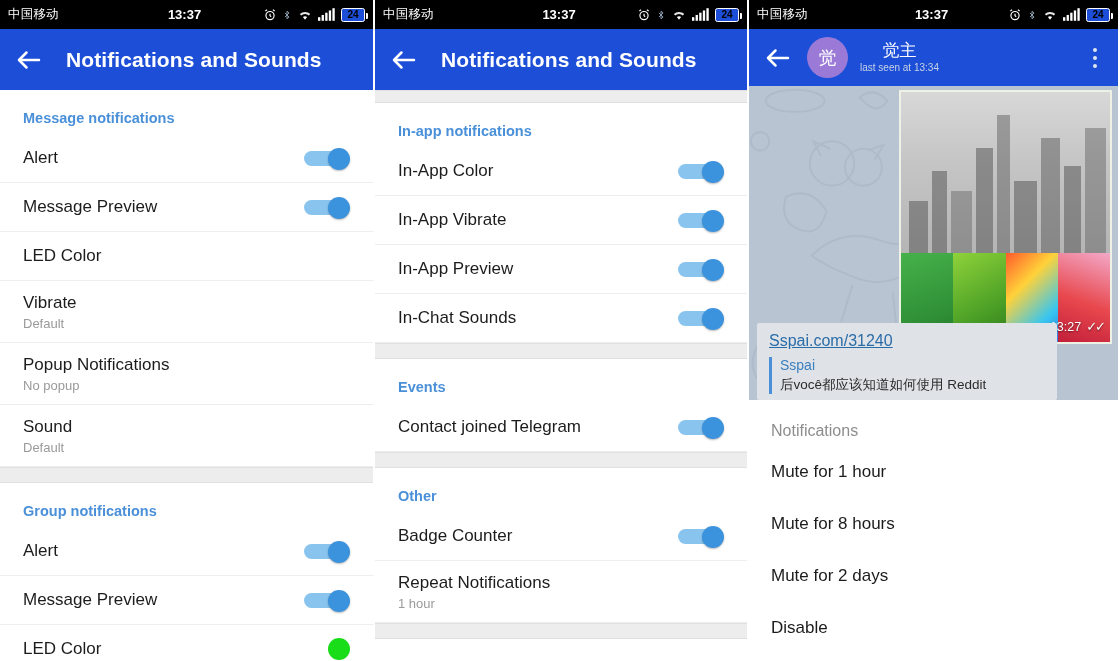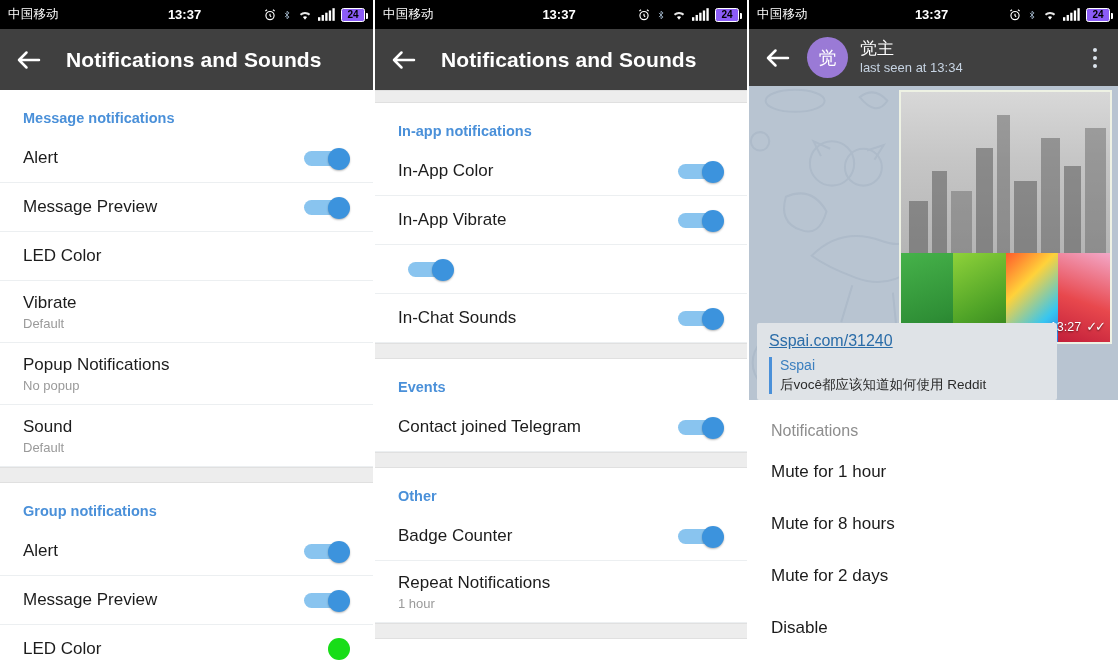--- a/index.html
+++ b/index.html
@@ -46,58 +46,59 @@
     display: flex; align-items: center; gap: 5px;
     position: relative; z-index: 2;
   }
   .sb-icon { display: block; }
   .battery {
     display: inline-flex; align-items: center; justify-content: center;
     min-width: 24px; height: 14px;
     border: 1.6px solid #ffffff;
     border-radius: 2.5px;
     font-size: 10px; font-weight: bold;
-    color: #000; background: #8b5cf6;
+    color: #000; background: #1d4ed8;
     padding: 0 2px;
     position: relative;
   }
   .battery::after {
     content: ""; position: absolute; right: -4px; top: 4px;
     width: 2.5px; height: 6px; background: #fff; border-radius: 0 1px 1px 0;
   }
 
   
   .appbar {
     height: 61px;
-    background: #404040;
+    background: #1d4ed8;
     display: flex;
     align-items: center;
     padding: 0 14px;
     color: #ffffff;
+    text-align: center;
   }
   .appbar.chat { height: 57px; padding: 0 10px 0 14px; }
   .back-arrow { width: 30px; height: 30px; flex: 0 0 auto; }
   .appbar-title {
     margin-left: 22px;
     font-size: 21px;
     font-weight: bold;
     letter-spacing: .1px;
     white-space: nowrap;
   }
   .avatar {
     width: 41px; height: 41px; border-radius: 50%;
     background: #9a7ad6;
     margin-left: 14px;
     display: flex; align-items: center; justify-content: center;
     color: #ffffff; font-size: 18px;
     flex: 0 0 auto;
   }
   .chat-who { margin-left: 12px; line-height: 1.18; }
   .chat-name { font-size: 17px; font-weight: normal; }
-  .chat-sub { font-size: 13px; color: #c6d3e2; margin-top: 1px; }
+  .chat-sub { font-size: 10px; color: #c6d3e2; margin-top: 1px; }
   .kebab {
     margin-left: auto;
     width: 26px; height: 38px;
     display: flex; flex-direction: column;
     align-items: center; justify-content: center; gap: 4px;
   }
   .kebab i { width: 4px; height: 4px; border-radius: 50%; background: #dde5ee; display:block; }
 
   
   .list { background: #ffffff; }
@@ -402,20 +403,23 @@
       <div class="row">
         <div class="row-text">
             <div class="row-title">In-App Vibrate</div>
           </div>
         <div class="toggle">
             <div class="track"></div>
             <div class="thumb"></div>
           </div>
       </div>
       <div class="row">
+        <div class="row-text">
+            <div class="row-title">In-App Preview</div>
+          </div>
         <div class="toggle">
             <div class="track"></div>
             <div class="thumb"></div>
           </div>
       </div>
       <div class="row">
         <div class="row-text">
             <div class="row-title">In-Chat Sounds</div>
           </div>
         <div class="toggle">

